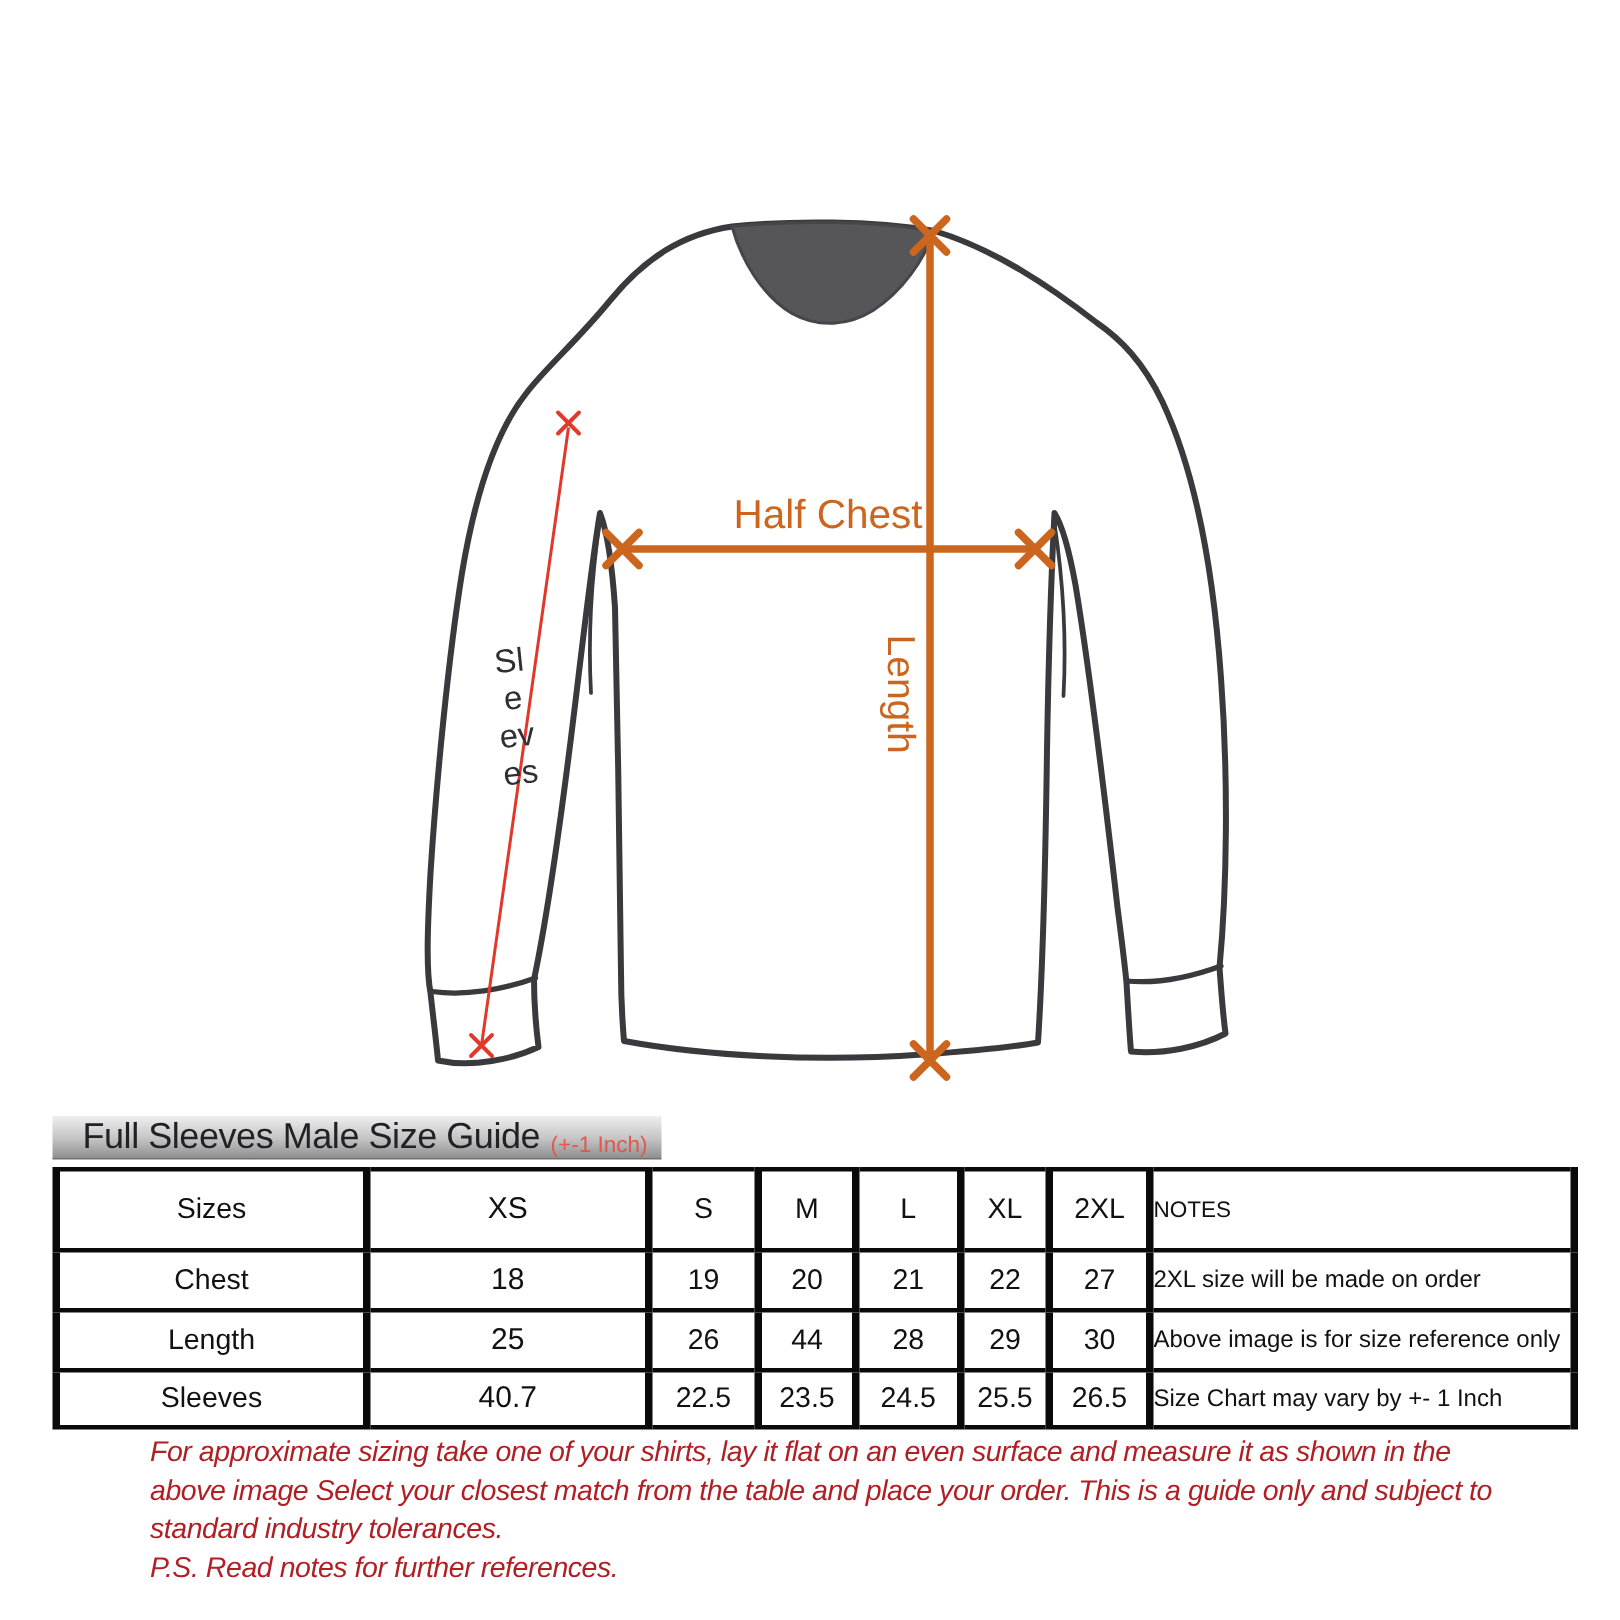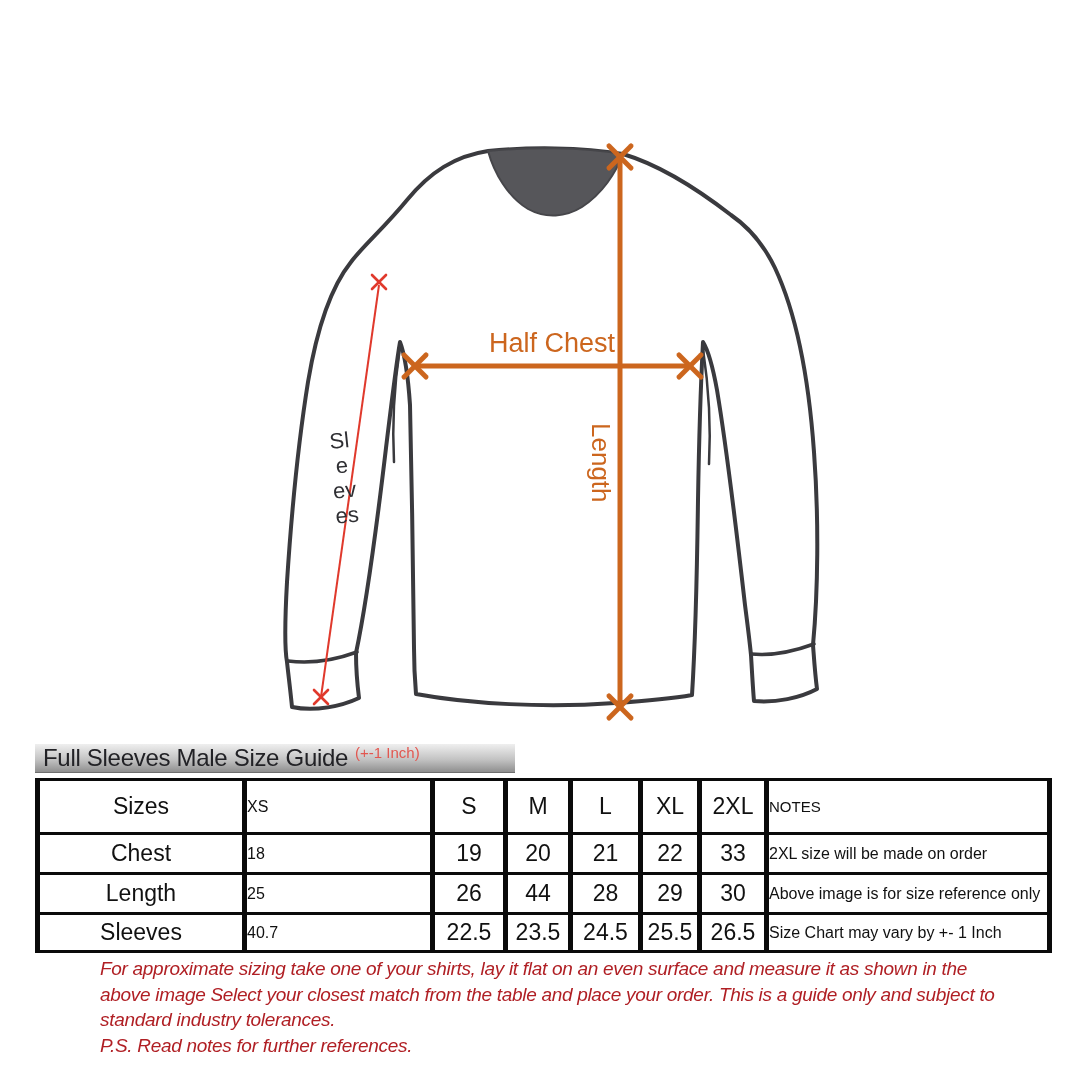--- a/index.html
+++ b/index.html
@@ -8,39 +8,39 @@
     font-family:"Liberation Sans",sans-serif;
   }
   .shirt-svg{position:absolute;left:0;top:0;}
   .sleeves-label{
     position:absolute;left:326px;top:428px;width:24px;
     font-size:22px;line-height:25px;color:#2f2f33;
     word-break:break-all;text-align:center;
     transform:rotate(-6deg);transform-origin:top center;
   }
   .title-bar{
-    position:absolute;left:35px;top:744px;width:480px;height:29px;
+    position:absolute;left:35px;top:744px;width:406px;height:29px;
     background:linear-gradient(#efefef,#c3c3c3 55%,#8f8f8f);
     border-bottom:1px solid #6f6f6f;
-    display:flex;align-items:flex-start;padding-left:8px;box-sizing:border-box;
+    display:flex;align-items:flex-end;padding-left:20px;box-sizing:border-box;
     white-space:nowrap;
   }
   .title-main{font-size:24px;color:#222226;letter-spacing:-0.3px;}
   .title-tol{font-size:15px;color:#e25750;margin-left:7px;}
   table.size-table{
     position:absolute;left:35px;top:778px;width:1012px;height:172px;
     border-collapse:collapse;table-layout:fixed;background:#ffffff;
   }
   table.size-table td,table.size-table th{
     border-top:3px solid #0a0a0a;border-bottom:3px solid #0a0a0a;
     border-left:5px solid #0a0a0a;border-right:5px solid #0a0a0a;
     padding:0;font-weight:normal;color:#111;overflow:hidden;
   }
-  .c-center{text-align:center;font-size:23px;}
-  .c-right{text-align:left;font-size:16px;padding-right:12px;}
+  .c-center{text-align:center;font-size:19px;}
+  .c-right{text-align:center;font-size:20px;padding-right:12px;}
   .c-note{font-size:16px;padding-left:14px;text-align:left;}
   .c-notes-head{font-size:15px;color:#c0504d;padding-left:14px;text-align:left;}
   .footer{
     position:absolute;left:100px;top:956px;width:950px;
     font-size:19px;line-height:25.5px;color:#b01f24;letter-spacing:-0.3px;font-style:italic;
   }
 </style>
 </head>
 <body>
 
@@ -153,21 +153,21 @@
       <th class="c-center">2XL</th>
       <th class="c-notes-head">NOTES</th>
     </tr>
     <tr style="height:40px;">
       <td class="c-center">Chest</td>
       <td class="c-right">18</td>
       <td class="c-center">19</td>
       <td class="c-center">20</td>
       <td class="c-center">21</td>
       <td class="c-center">22</td>
-      <td class="c-center">33</td>
+      <td class="c-center">27</td>
       <td class="c-note">2XL size will be made on order</td>
     </tr>
     <tr style="height:40px;">
       <td class="c-center">Length</td>
       <td class="c-right">25</td>
       <td class="c-center">26</td>
       <td class="c-center">44</td>
       <td class="c-center">28</td>
       <td class="c-center">29</td>
       <td class="c-center">30</td>

